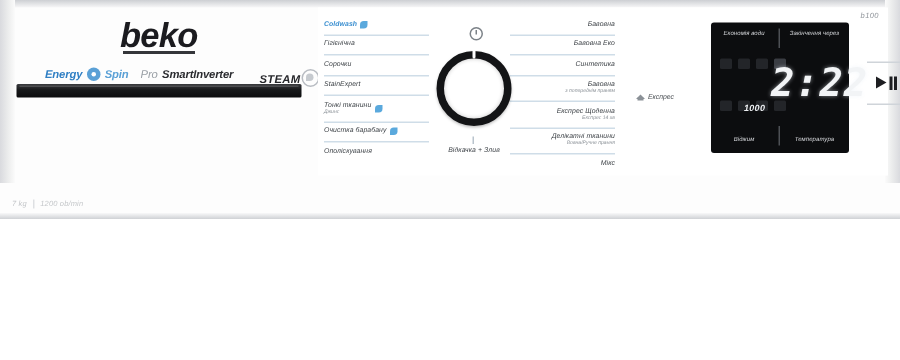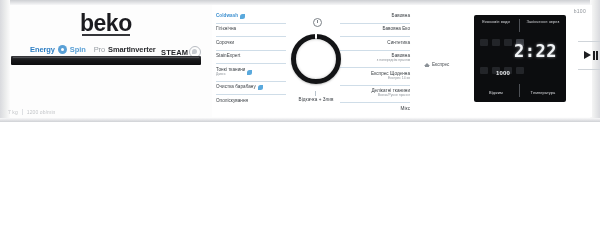--- a/index.html
+++ b/index.html
@@ -6,23 +6,24 @@
     margin: 0;
     padding: 0;
     background: #ffffff;
   }
   body {
     font-family: "Liberation Sans", sans-serif;
   }
   #machine {
     position: relative;
     width: 600px;
-    height: 122px;
+    height: 146px;
     background: #fdfdfd;
     overflow: hidden;
+    font-style: italic;
   }
   
   .body-shade-left {
     position: absolute;
     left: 0; top: 0;
     width: 10px; height: 122px;
     background: linear-gradient(to right, #d9dade 0%, #eceded 55%, #fbfbfb 100%);
   }
   .body-shade-right {
     position: absolute;
@@ -106,21 +107,21 @@
     letter-spacing: -0.1px;
   }
   .si-word {
     font-size: 7.5px;
     font-weight: bold;
     color: #2a2b2f;
     letter-spacing: -0.1px;
   }
   .steam-group {
     position: absolute;
-    left: 153px; top: 42px;
+    left: 165px; top: 42px;
     display: flex;
     align-items: center;
     gap: 1px;
   }
   .steam-word {
     font-size: 7.5px;
     font-weight: bold;
     color: #26272b;
     letter-spacing: 0.2px;
   }
@@ -357,21 +358,21 @@
     width: 8px; height: 7px;
     border-radius: 1px;
     background: #232529;
   }
   .ind.lit { background: #3a3d43; }
 
   .seven-seg {
     position: absolute;
     left: 40px; top: 28px;
     font-family: "DejaVu Sans Mono", monospace;
-    font-size: 17px;
+    font-size: 26px;
     font-weight: bold;
     color: #f2f4f6;
     letter-spacing: 0.5px;
     line-height: 1;
     text-shadow: 0 0 3px rgba(235,240,248,0.55);
   }
   .spin-value {
     position: absolute;
     left: 22px; top: 55px;
     font-size: 6px;

